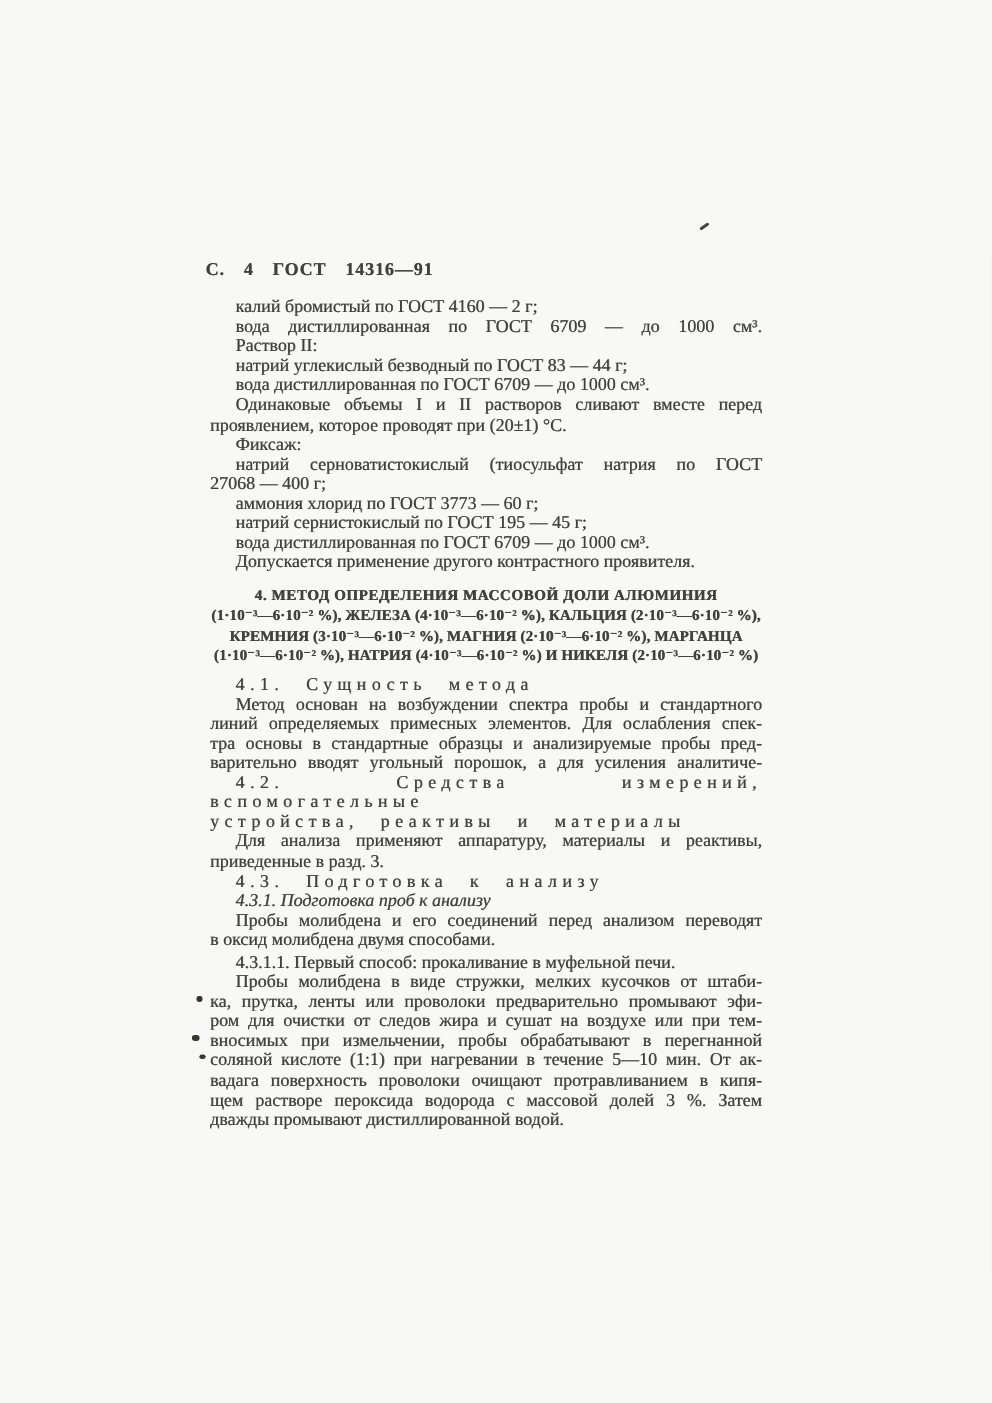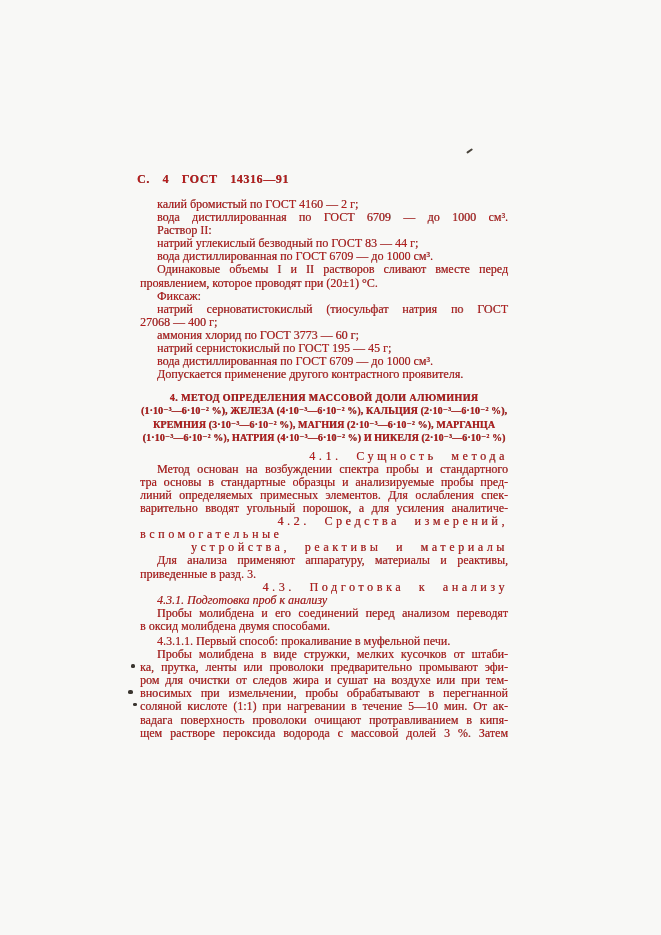--- a/index.html
+++ b/index.html
@@ -7,21 +7,21 @@
     padding: 0;
     background: #f4f4f1;
   }
   .page {
     position: relative;
     width: 661px;
     height: 935px;
     background: #f8f8f6;
     overflow: hidden;
     font-family: "Liberation Serif", "DejaVu Serif", serif;
-    color: #b91c1c;
+    color: #404040;
   }
   .running-header {
     position: absolute;
     top: 172px;
     left: 137px;
     font-size: 12px;
     font-weight: bold;
     word-spacing: 9px;
     letter-spacing: 0.6px;
     text-shadow: 0.3px 0 0 rgba(20,16,12,0.6);
@@ -48,21 +48,21 @@
     letter-spacing: 0.4px;
     text-shadow: 0.4px 0 0 rgba(20,16,12,0.75);
   }
   .heading-sub {
     font-weight: bold;
     text-align: center;
     font-size: 10px;
     letter-spacing: 0.1px;
     text-shadow: 0.35px 0 0 rgba(20,16,12,0.7);
   }
-  .spaced { letter-spacing: 3.6px; word-spacing: 8px; text-align: right; }
+  .spaced { letter-spacing: 3.6px; word-spacing: 8px; }
   .italic { font-style: italic; }
   .gap-lg { margin-top: 10px; }
   .gap-sm { margin-top: 6px; }
   .gap-xs { margin-top: 2px; }
   .speck {
     position: absolute;
     background: #3a352f;
     border-radius: 40%;
   }
   .speck-tick {
@@ -94,38 +94,39 @@
       <div class="line indent">аммония хлорид по ГОСТ 3773 — 60 г;</div>
       <div class="line indent">натрий сернистокислый по ГОСТ 195 — 45 г;</div>
       <div class="line indent">вода дистиллированная по ГОСТ 6709 — до 1000 см³.</div>
       <div class="line indent">Допускается применение другого контрастного проявителя.</div>
       <div class="line heading-main gap-lg">4. МЕТОД ОПРЕДЕЛЕНИЯ МАССОВОЙ ДОЛИ АЛЮМИНИЯ</div>
       <div class="line heading-sub">(1·10⁻³—6·10⁻² %), ЖЕЛЕЗА (4·10⁻³—6·10⁻² %),  КАЛЬЦИЯ (2·10⁻³—6·10⁻² %),</div>
       <div class="line heading-sub">КРЕМНИЯ (3·10⁻³—6·10⁻² %), МАГНИЯ (2·10⁻³—6·10⁻² %), МАРГАНЦА</div>
       <div class="line heading-sub">(1·10⁻³—6·10⁻² %), НАТРИЯ (4·10⁻³—6·10⁻² %) И НИКЕЛЯ (2·10⁻³—6·10⁻² %)</div>
       <div class="line indent spaced gap-sm">4.1. Сущность метода</div>
       <div class="line indent justify">Метод основан на возбуждении спектра пробы и стандартного</div>
+      <div class="line justify">линий определяемых примесных элементов. Для ослабления спек-</div>
       <div class="line justify">тра основы в стандартные образцы и анализируемые пробы пред-</div>
-      <div class="line justify">линий определяемых примесных элементов. Для ослабления спек-</div>
       <div class="line justify">варительно вводят угольный порошок, а для усиления аналитиче-</div>
       <div class="line indent spaced justify">4.2. Средства измерений, вспомогательные</div>
       <div class="line spaced">устройства, реактивы и материалы</div>
       <div class="line indent justify">Для анализа применяют аппаратуру, материалы и реактивы,</div>
       <div class="line">приведенные в разд. 3.</div>
       <div class="line indent spaced">4.3. Подготовка к анализу</div>
       <div class="line indent italic">4.3.1. Подготовка проб к анализу</div>
       <div class="line indent justify">Пробы молибдена и его соединений перед анализом переводят</div>
       <div class="line">в оксид молибдена двумя способами.</div>
       <div class="line indent gap-xs">4.3.1.1. Первый способ: прокаливание в муфельной печи.</div>
       <div class="line indent justify">Пробы молибдена в виде стружки, мелких кусочков от штаби-</div>
       <div class="line justify">ка, прутка, ленты или проволоки предварительно промывают эфи-</div>
       <div class="line justify">ром для очистки от следов жира и сушат на воздухе или при тем-</div>
       <div class="line justify">вносимых при измельчении, пробы обрабатывают в перегнанной</div>
       <div class="line justify">соляной кислоте (1:1) при нагревании в течение 5—10 мин. От ак-</div>
       <div class="line justify">вадага поверхность проволоки очищают протравливанием в кипя-</div>
       <div class="line justify">щем растворе пероксида водорода с массовой долей 3 %. Затем</div>
+      <div class="line">дважды промывают дистиллированной водой.</div>
     </div>
 
   <div class="speck-tick" style="left:466px; top:150px;"></div>
   <div class="speck" style="left:131px; top:664px; width:4px; height:4px;"></div>
   <div class="speck" style="left:128px; top:690px; width:5px; height:4px;"></div>
   <div class="speck" style="left:133px; top:703px; width:4px; height:3px;"></div>
 </div>
 
 </body></html>

